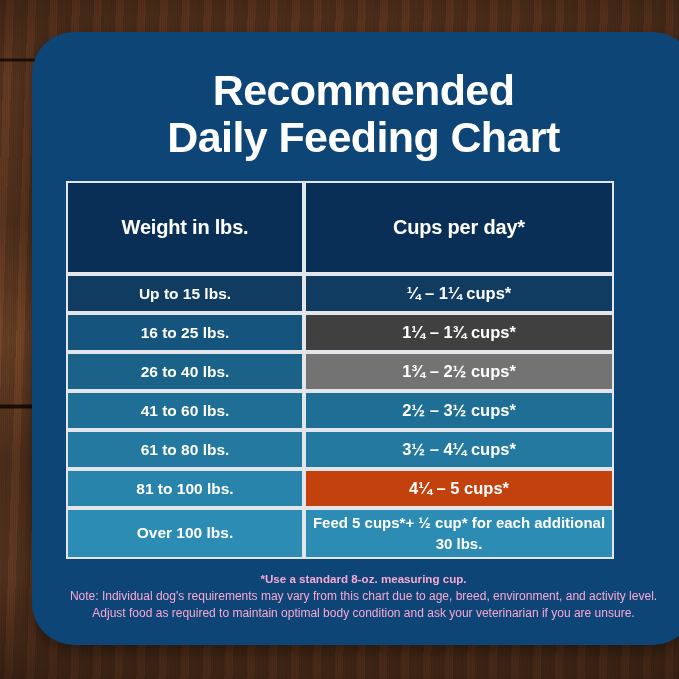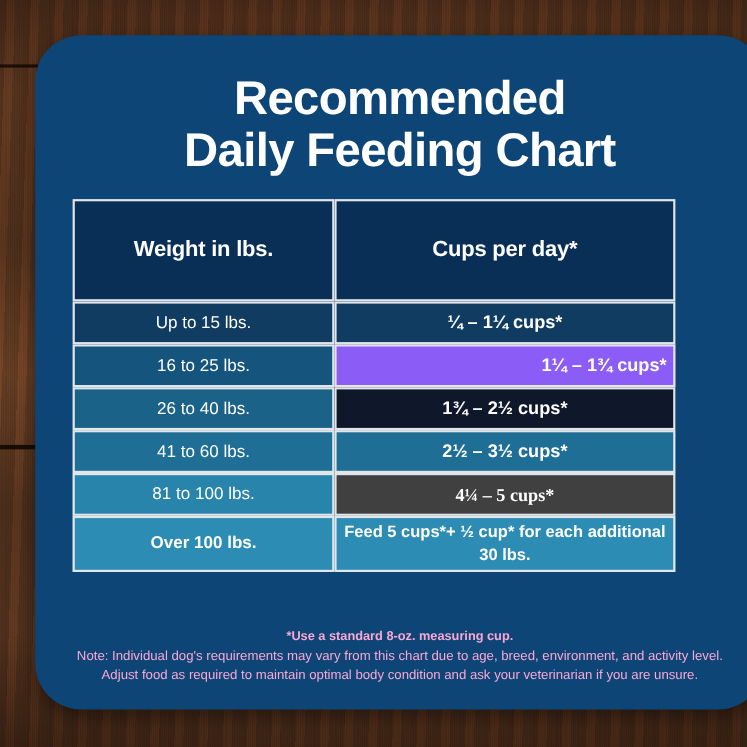--- a/index.html
+++ b/index.html
@@ -115,21 +115,21 @@
     background: #0a2f56;
   }
   #feeding-table td {
     height: 35px;
   }
   #feeding-table td.cup {
     font-size: 16.5px;
     font-weight: 600;
   }
   #feeding-table td.weight {
-    font-weight: 400;
+    font-weight: 700;
   }
   #feeding-table tr.last td {
     height: 47px;
     line-height: 1.35;
     font-weight: 600;
   }
   #feeding-table tr.last td.cup {
     font-size: 15px;
   }
   #feeding-table col.c-weight { width: 238px; }
@@ -179,33 +179,37 @@
         <th style="background: rgb(10, 47, 86); border-color: rgb(226, 230, 234);">Cups per day*</th>
       </tr>
     </thead>
     <tbody id="table-body">
         <tr>
           <td class="weight" style="background: rgb(16, 60, 98); border-color: rgb(226, 230, 234);">Up to 15 lbs.</td>
           <td class="cup" style="background: rgb(16, 60, 98); border-color: rgb(226, 230, 234);">¼ – 1¼ cups*</td>
         </tr>
         <tr>
           <td class="weight" style="background: rgb(21, 84, 125); border-color: rgb(226, 230, 234);">16 to 25 lbs.</td>
-          <td class="cup" style="background: #8b5cf6; border-color: rgb(226, 230, 234); text-align: right;">1¼ – 1¾  cups*</td>
+          <td class="cup" style="background: #404040; border-color: rgb(226, 230, 234);">1¼ – 1¾  cups*</td>
         </tr>
         <tr>
           <td class="weight" style="background: rgb(27, 98, 137); border-color: rgb(226, 230, 234);">26 to 40 lbs.</td>
-          <td class="cup" style="background: #0f172a; border-color: rgb(226, 230, 234);">1¾ – 2½ cups*</td>
+          <td class="cup" style="background: #737373; border-color: rgb(226, 230, 234);">1¾ – 2½ cups*</td>
         </tr>
         <tr>
           <td class="weight" style="background: rgb(31, 110, 149); border-color: rgb(226, 230, 234);">41 to 60 lbs.</td>
           <td class="cup" style="background: rgb(31, 110, 149); border-color: rgb(226, 230, 234);">2½ – 3½ cups*</td>
         </tr>
         <tr>
+          <td class="weight" style="background: rgb(36, 121, 160); border-color: rgb(226, 230, 234);">61 to 80 lbs.</td>
+          <td class="cup" style="background: rgb(36, 121, 160); border-color: rgb(226, 230, 234);">3½ – 4¼ cups*</td>
+        </tr>
+        <tr>
           <td class="weight" style="background: rgb(40, 132, 171); border-color: rgb(226, 230, 234);">81 to 100 lbs.</td>
-          <td class="cup" style="background: #404040; border-color: rgb(226, 230, 234); font-family: Liberation Serif, serif;">4¼ – 5 cups*</td>
+          <td class="cup" style="background: #c2410c; border-color: rgb(226, 230, 234);">4¼ – 5 cups*</td>
         </tr>
         <tr class="last">
           <td class="weight" style="background: rgb(44, 140, 180); border-color: rgb(226, 230, 234);">Over 100 lbs.</td>
           <td class="cup" style="background: rgb(44, 140, 180); border-color: rgb(226, 230, 234);">Feed 5 cups*+ ½ cup* for each additional 30 lbs.</td>
         </tr>
       </tbody>
   </table>
 
   <div id="footnotes">
     <span class="fn bold">*Use a standard 8-oz. measuring cup.</span>

